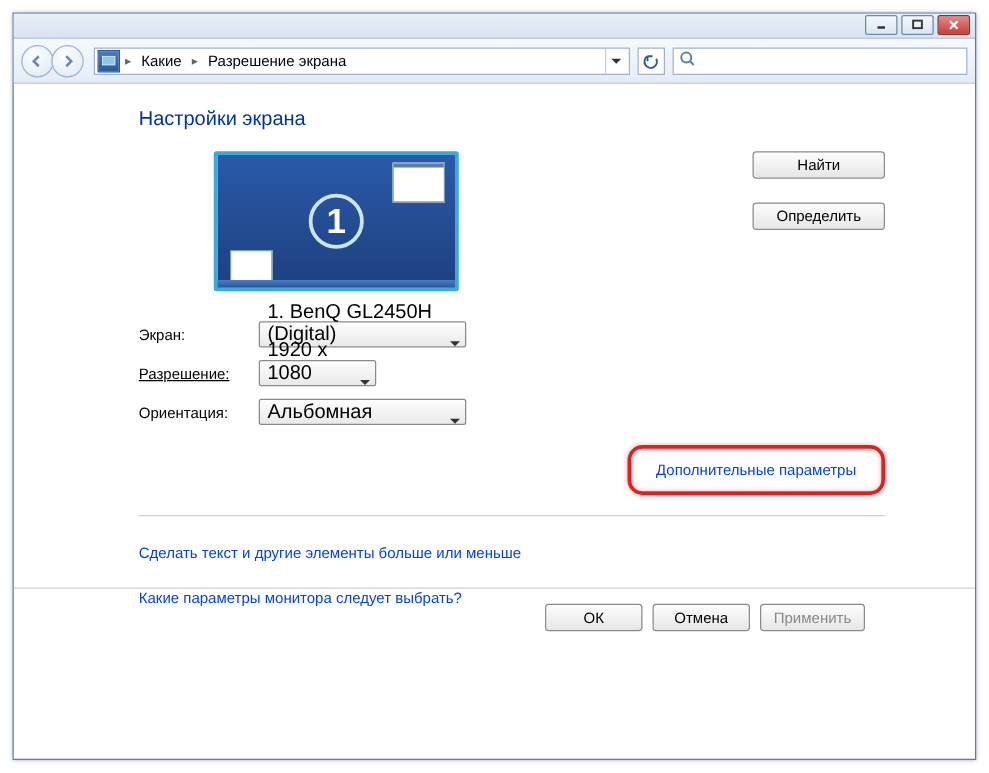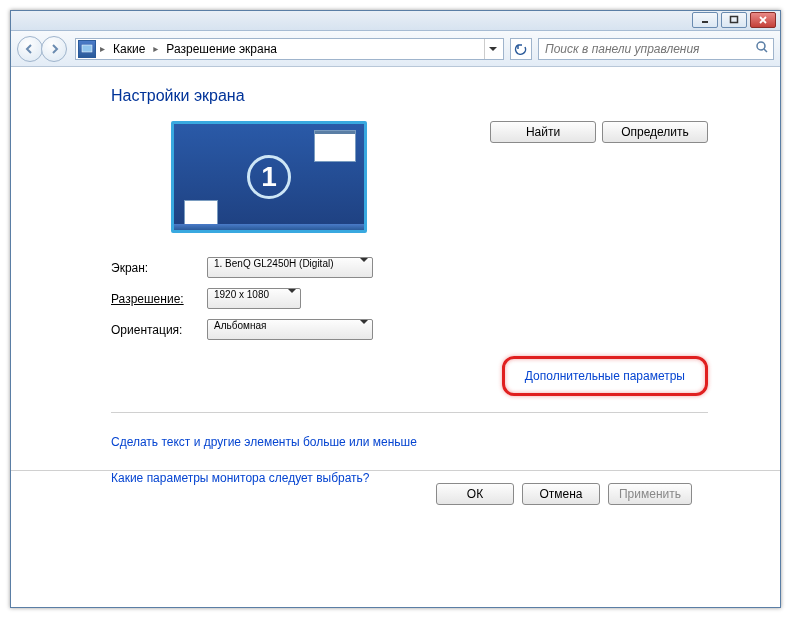--- a/index.html
+++ b/index.html
@@ -185,22 +185,22 @@
   .mini-window.bottom { left: 10px; bottom: 4px; width: 34px; height: 26px; }
   .taskbar-mini {
     position: absolute;
     left: 0; right: 0; bottom: 0;
     height: 6px;
     background: linear-gradient(#4a7bc8, #2a5a9a);
   }
   .side-buttons {
     margin-left: auto;
     display: flex;
-    flex-direction: row;
-    gap: 6px;
+    flex-direction: column;
+    gap: 19px;
   }
   .win-button {
     min-width: 106px;
     height: 22px;
     border: 1px solid #8a8a8a;
     border-radius: 3px;
     background: linear-gradient(#fdfdfd, #e6e6e6);
     font-family: inherit;
     font-size: 12px;
     cursor: pointer;
@@ -215,23 +215,23 @@
     align-items: center;
     margin-bottom: 10px;
   }
   .form-label-plain { width: 96px; }
   .combo {
     height: 21px;
     border: 1px solid #8a8a8a;
     border-radius: 2px;
     background: linear-gradient(#fdfdfd, #e9e9e9);
     display: flex;
-    align-items: flex-start;
+    align-items: flex-end;
     padding: 0 4px 0 6px;
-    font-size: 10px;
+    font-size: 16px;
     gap: 6px;
     cursor: pointer;
   }
   .combo .arrow {
     margin-left: auto;
   }
   .combo.w1 { width: 166px; }
   .combo.w2 { width: 94px; }
   .combo.w3 { width: 166px; }
   .arrow-down {
@@ -332,21 +332,20 @@
     </div>
 
     <div class="refresh-btn">
       <svg width="14" height="14">
           <path d="M4 3 L4 7 M4 3 L8 3" fill="none" stroke="#2a5a9a" stroke-width="1.5"></path>
           <path d="M11 5 A5 5 0 1 1 4 3" fill="none" stroke="#2a5a9a" stroke-width="1.5"></path>
         </svg>
     </div>
 
     <div class="searchbox">
-      <input type="text" placeholder="Поиск в панели управления" style="">
       <span>
         <svg width="14" height="14">
             <circle cx="6" cy="6" r="4" fill="none" stroke="#5a7ea5" stroke-width="1.5"></circle>
             <line x1="9" y1="9" x2="12" y2="12" stroke="#5a7ea5" stroke-width="1.5"></line>
           </svg>
       </span>
     </div>
   </div>
 
   <div class="content">

